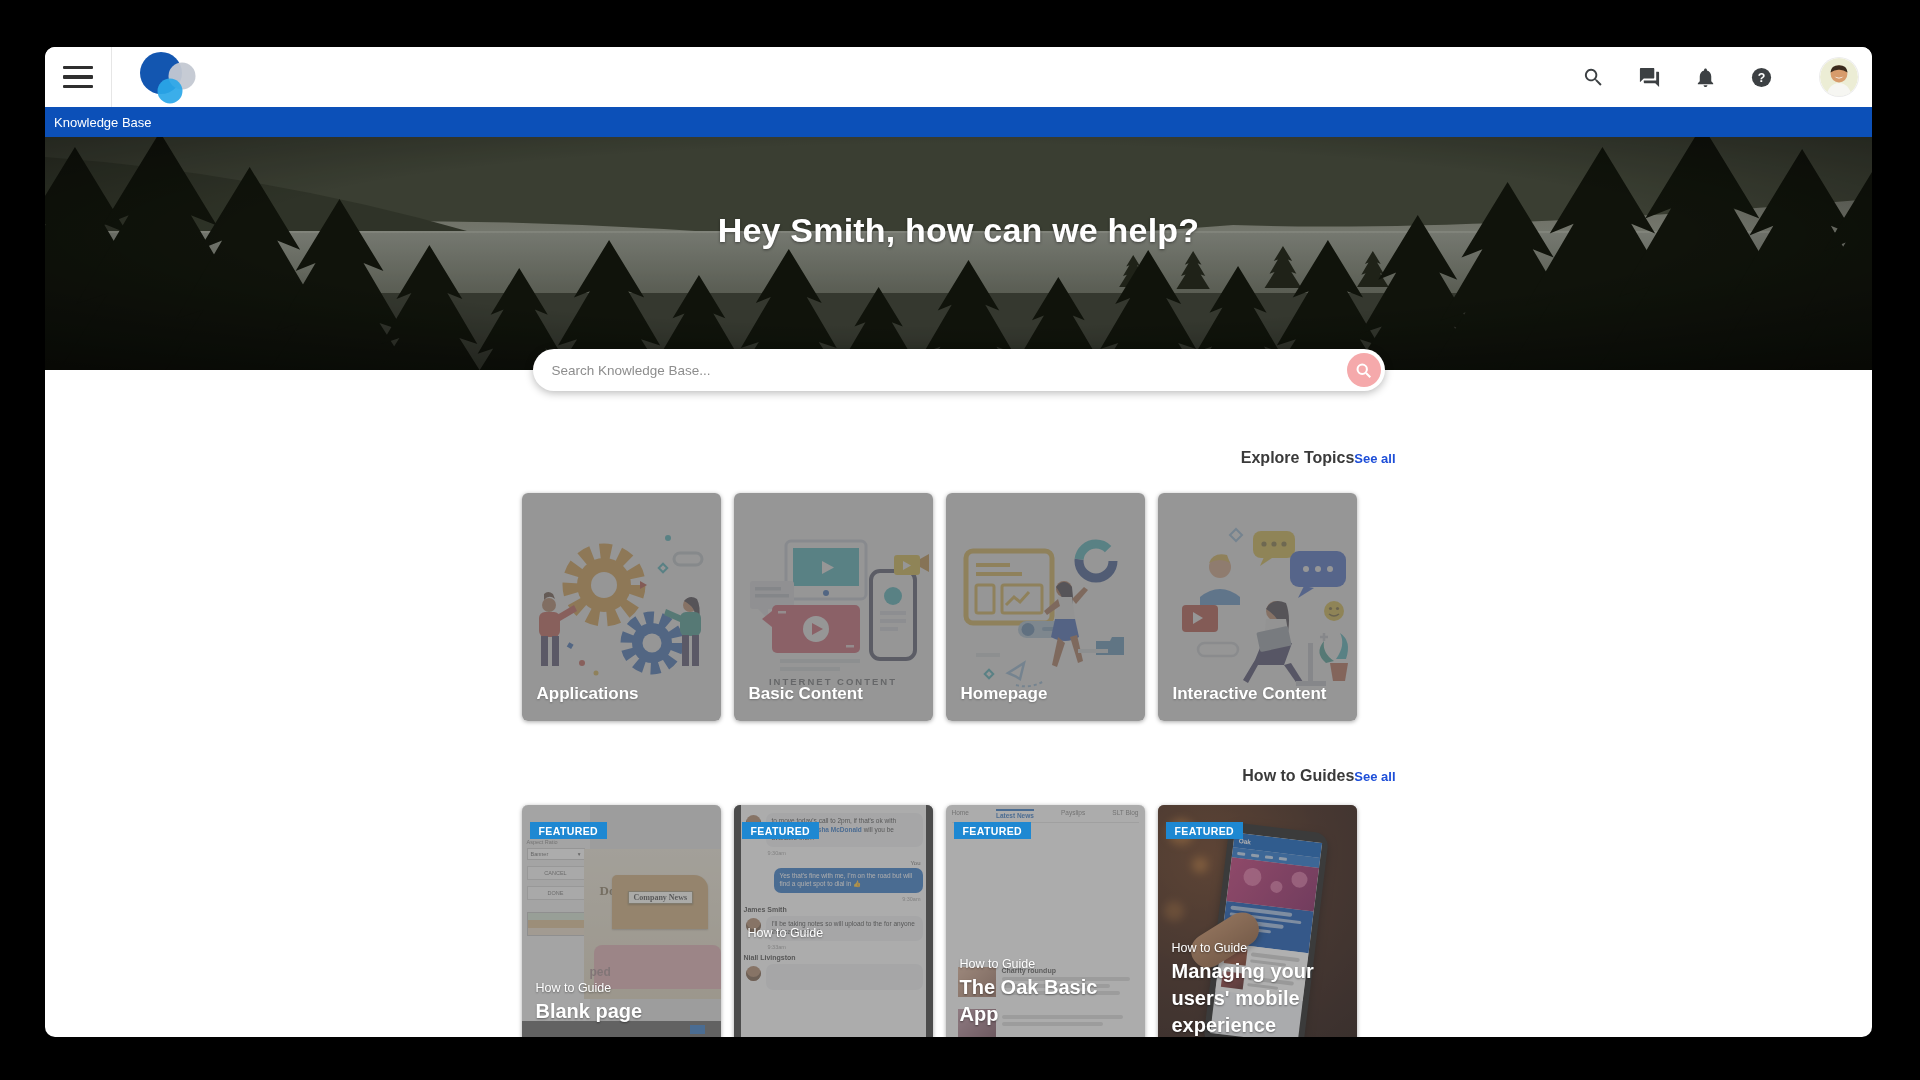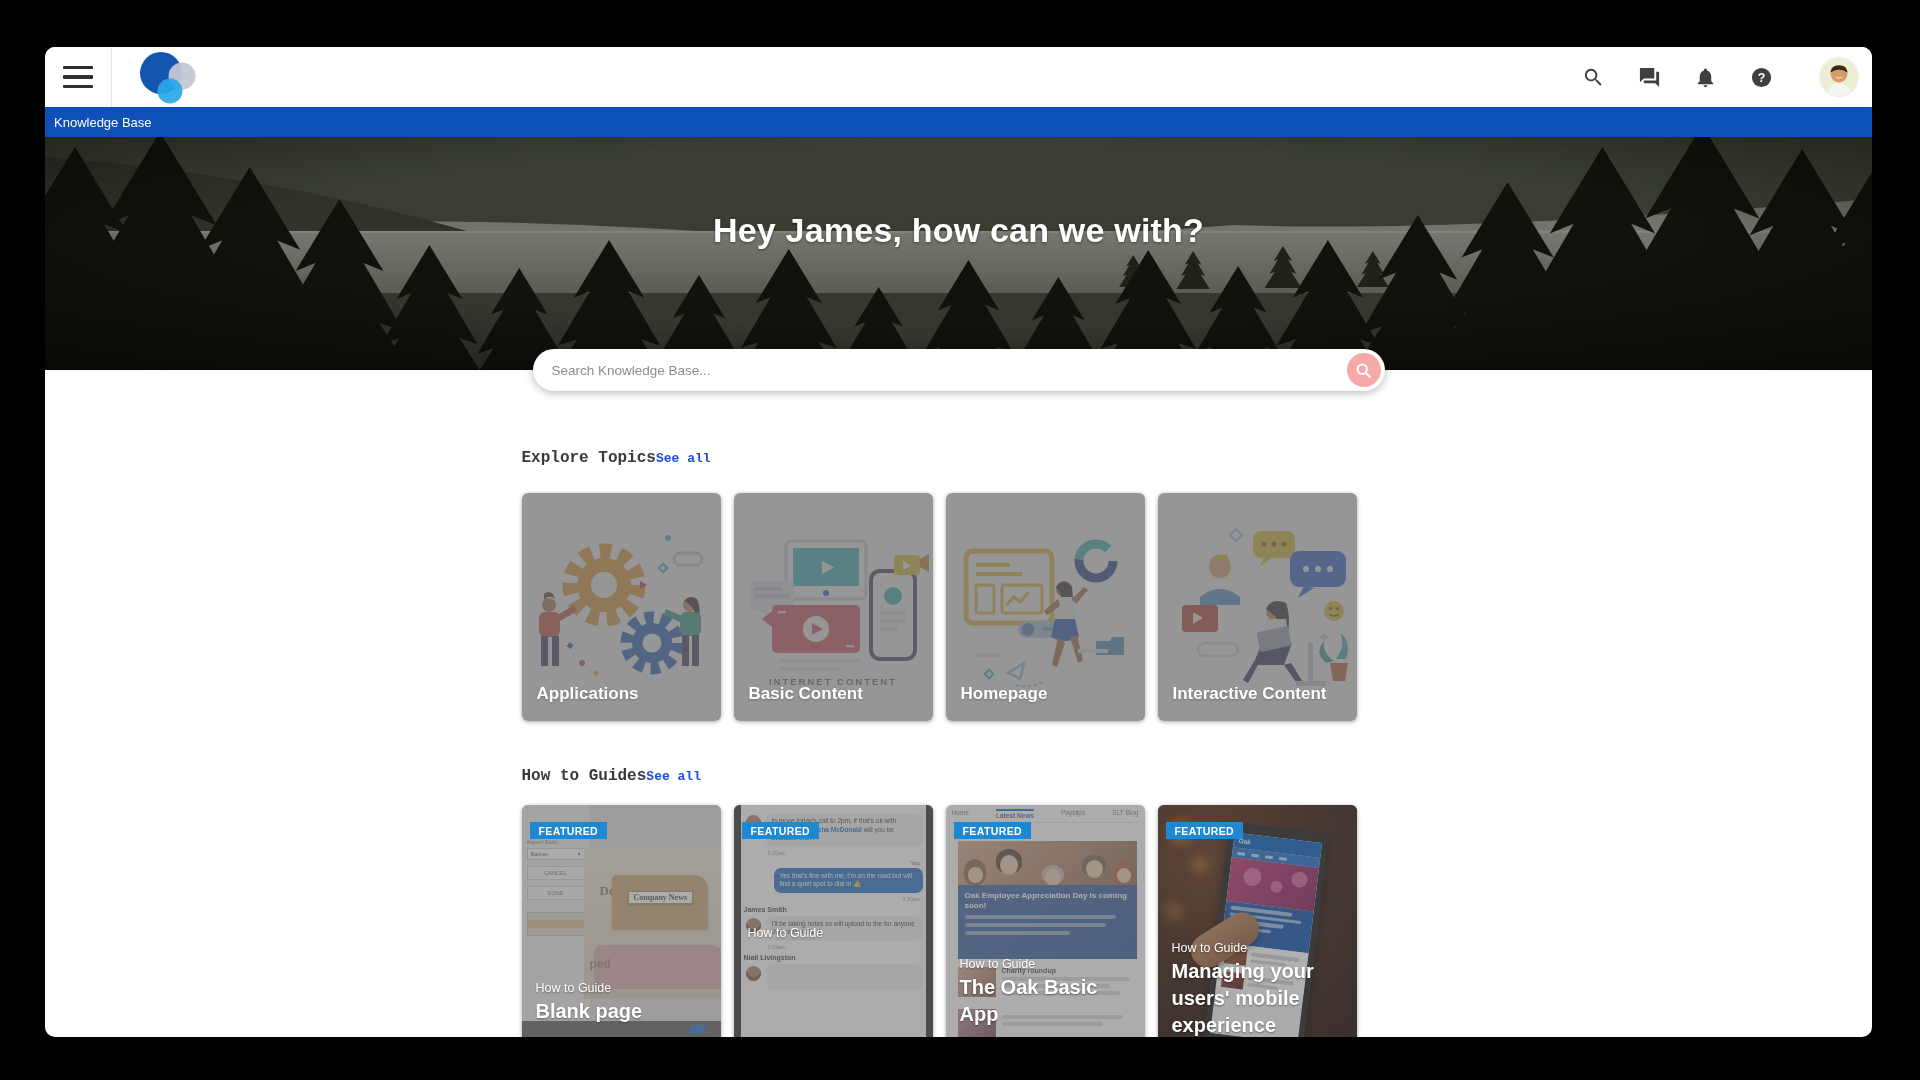--- a/index.html
+++ b/index.html
@@ -33,21 +33,21 @@
     background:#fff;border-radius:22px;display:flex;align-items:center;z-index:25;
     box-shadow:0 2px 8px rgba(0,0,0,.28);}
   .search-pill input{flex:1;border:none;outline:none;background:transparent;padding:0 14px 0 19px;
     font-size:13.5px;color:#444;font-family:"Liberation Sans",sans-serif;}
   .search-pill input::placeholder{color:#8d8d8d;}
   .search-go{width:34px;height:34px;border-radius:50%;background:#f5a9ab;margin-right:4px;flex:0 0 auto;
     display:flex;align-items:center;justify-content:center;cursor:pointer;}
   .search-go svg{width:17px;height:17px;stroke:#fff;stroke-width:2.4;fill:none;}
   
   .content{width:874px;margin:0 auto;}
-  .section-head{display:flex;justify-content:flex-start;align-items:baseline;font-family:Liberation Mono, monospace;}
+  .section-head{display:flex;justify-content:flex-end;align-items:baseline;}
   .section-head.first{margin-top:79px;}
   .section-head.second{margin-top:46px;}
   .section-head h2{margin:0;font-size:16px;font-weight:bold;color:#3a3a3a;}
   .see-all{font-size:13px;font-weight:bold;color:#1d4ed8;cursor:pointer;text-decoration:none;}
   .card-row{display:flex;gap:13px;margin-top:26px;}
   
   .topic-card{position:relative;width:199px;height:228px;border-radius:6px;overflow:hidden;
     background:#fff;box-shadow:0 1px 4px rgba(0,0,0,.35);cursor:pointer;flex:0 0 auto;}
   .illus{position:absolute;inset:0;}
   .illus svg{width:100%;height:100%;display:block;}
@@ -83,21 +83,21 @@
     background:linear-gradient(180deg,#e9e2d2,#d9cdb4);overflow:hidden;}
   .t1 .docword{position:absolute;left:16px;top:34px;font-size:13px;font-weight:bold;color:#7c6b4e;
     font-family:"Liberation Serif",serif;}
   .t1 .ftab{position:absolute;left:28px;top:26px;width:96px;height:54px;background:#c9a169;
     border-radius:5px 14px 0 0;box-shadow:0 1px 2px rgba(0,0,0,.25);}
   .t1 .chip{position:absolute;left:44px;top:42px;background:#fdfdf6;border:1px solid #9a8a6a;
     padding:1px 5px;font-size:8px;font-weight:bold;color:#3a3a3a;font-family:"Liberation Serif",serif;
     white-space:nowrap;box-shadow:0 1px 2px rgba(0,0,0,.3);}
   .t1 .pinkf{position:absolute;left:10px;right:0;top:96px;height:44px;background:#d8a3a8;
     border-radius:8px 8px 0 0;}
-  .t1 .pedword{position:absolute;left:6px;top:108px;font-size:12px;font-weight:bold;color:#9a7d80;
+  .t1 .pedword{position:absolute;left:6px;top:116px;font-size:12px;font-weight:bold;color:#9a7d80;
     }
   .t1 .botbar{position:absolute;left:0;right:0;top:216px;height:20px;background:#4f4f4f;}
   .t1 .botblue{position:absolute;right:16px;top:220px;width:15px;height:9px;background:#1766c2;}
   
   .t2{background:#fff;}
   .t2 .bezel{position:absolute;top:0;bottom:0;width:7px;background:#1c1c1c;}
   .t2 .bezel.r{right:0;} .t2 .bezel.l{left:0;}
   .t2 .chat{position:absolute;left:10px;right:10px;top:8px;font-size:6.5px;color:#333;}
   .t2 .bub{background:#f0f1f4;border-radius:7px;padding:4px 6px;line-height:8.5px;}
   .t2 .bub.in{margin-left:22px;}
@@ -255,21 +255,21 @@
         <use href="#tree" transform="translate(1465,255) scale(2.1)"></use>
         <use href="#tree" transform="translate(1560,250) scale(2.4)"></use>
         <use href="#tree" transform="translate(1660,248) scale(2.6)"></use>
         <use href="#tree" transform="translate(1760,252) scale(2.4)"></use>
         <use href="#tree" transform="translate(1830,255) scale(2.2)"></use>
       </g>
       <rect x="0" y="0" width="1830" height="233" fill="url(#vig)"></rect>
       <rect x="0" y="0" width="1830" height="233" fill="rgba(0,0,0,0.18)"></rect>
     </svg>
     <div class="hero-text">
-      <h1>Hey James, how can we with?</h1>
+      <h1>Hey Smith, how can we help?</h1>
     </div>
   </div>
 
   <div class="search-pill">
     <input type="text" placeholder="Search Knowledge Base..." style="">
     <div class="search-go">
       <svg viewBox="0 0 20 20">
         <circle cx="8.5" cy="8.5" r="5.5"></circle>
           <line x1="13" y1="13" x2="18" y2="18"></line>
       </svg>
@@ -509,38 +509,20 @@
         </div>
       </div>
 
       <div class="guide-card">
         <div class="thumb t3">
           <div class="tabs">
             <span>Home</span>
             <span class="on">Latest News</span>
             <span>Payslips</span>
             <span>SLT Blog</span>
-          </div>
-          <div class="photo">
-            <div class="hair" style="left:38px;top:8px;width:26px;height:24px;"></div>
-            <div class="head" style="left:42px;top:14px;width:18px;height:20px;"></div>
-            <div class="hair" style="left:84px;top:24px;width:22px;height:18px;background:#b9b2a8;"></div>
-            <div class="head" style="left:87px;top:28px;width:16px;height:17px;"></div>
-            <div class="hair" style="left:124px;top:14px;width:24px;height:20px;background:#6a5a48;"></div>
-            <div class="head" style="left:128px;top:19px;width:17px;height:18px;"></div>
-            <div class="hair" style="left:6px;top:18px;width:22px;height:26px;background:#8a5a36;"></div>
-            <div class="head" style="left:10px;top:26px;width:15px;height:16px;"></div>
-            <div class="hair" style="left:156px;top:20px;width:20px;height:24px;background:#a8542e;"></div>
-            <div class="head" style="left:159px;top:27px;width:14px;height:15px;"></div>
-            <div class="banner">
-              <div class="bt">Oak Employee Appreciation Day is coming soon!</div>
-              <div class="bline" style="width:92%;"></div>
-              <div class="bline" style="width:86%;"></div>
-              <div class="bline" style="width:64%;"></div>
-            </div>
           </div>
           <div class="row">
             <div class="rthumb"></div>
             <div style="flex:1;">
               <div class="rtitle">Charity roundup</div>
               <div class="gline" style="width:95%;"></div>
               <div class="gline" style="width:80%;"></div>
               <div class="gline" style="width:88%;"></div>
             </div>
           </div>

